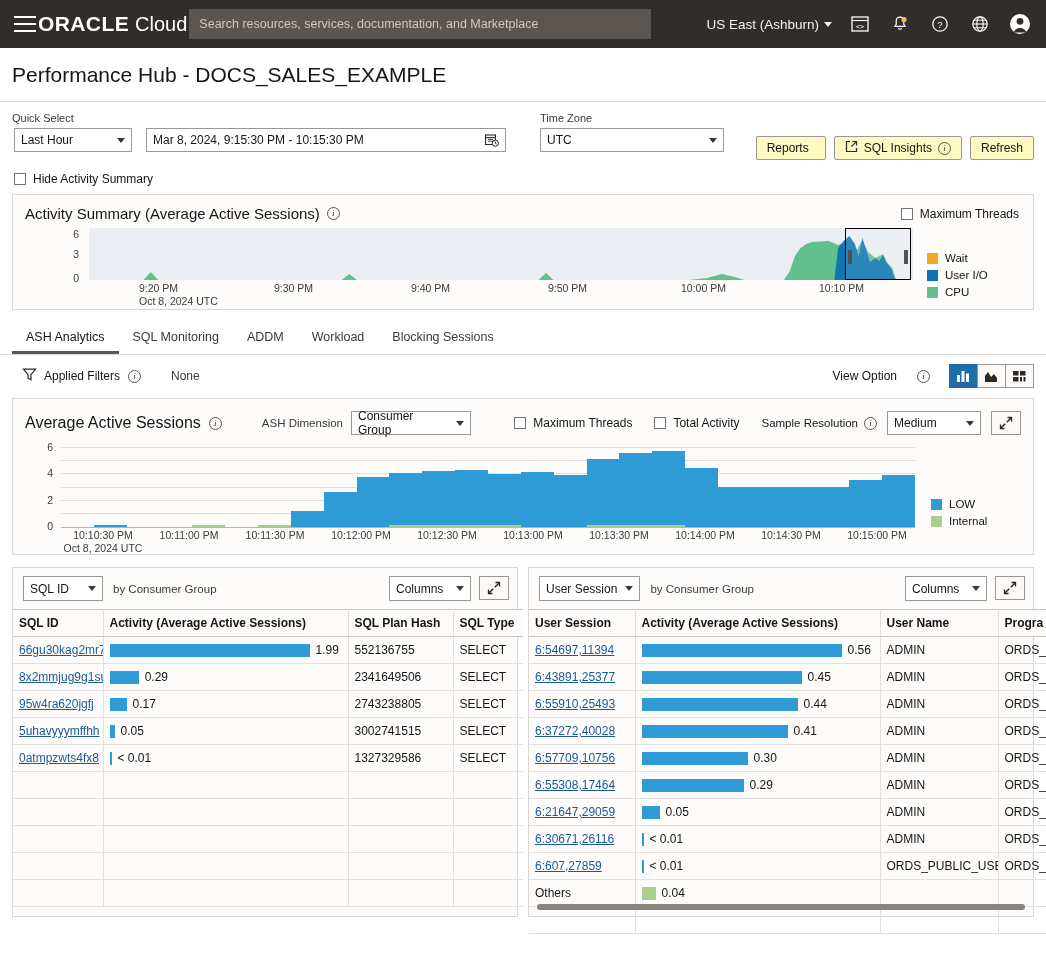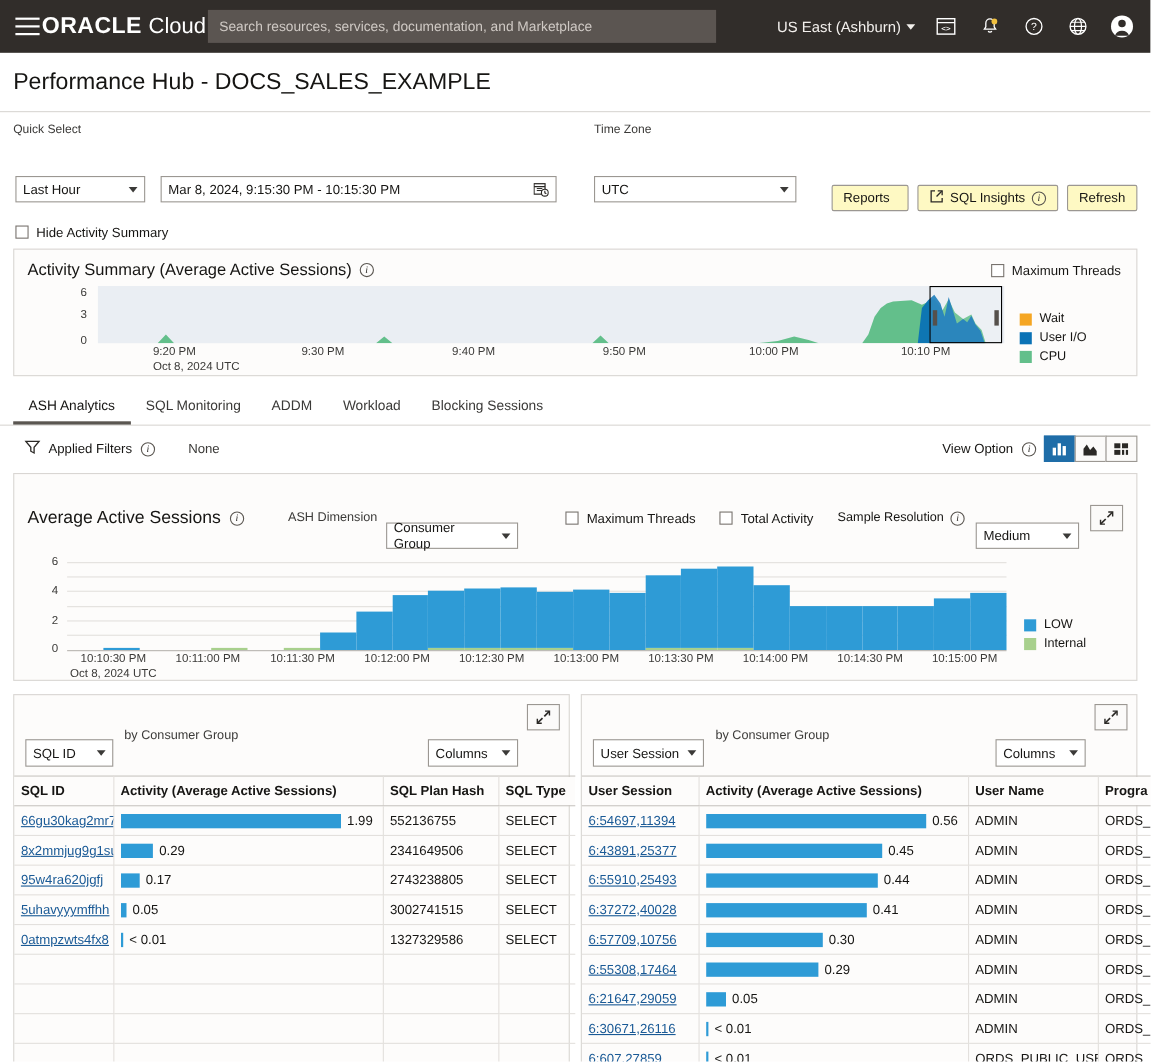--- a/index.html
+++ b/index.html
@@ -44,21 +44,21 @@
     border-bottom:1px solid #d9d6d3; font-weight:400;
   }
 
   
   .controls { padding:10px 12px 0 12px; display:flex; gap:0; align-items:flex-end; }
   .fld { display:flex; flex-direction:column; }
   .fld label { font-size:11px; color:#3b3a38; margin-bottom:4px; }
   .sel {
     height:24px; border:1px solid #9b9792; background:#fff;
     display:flex; align-items:center; padding:0 6px; font-size:12px;
-    justify-content:space-between; cursor:pointer;margin-top:32px;
+    justify-content:space-between; cursor:pointer;
   }
   .sel .cd { width:0;height:0;border-left:4px solid transparent;border-right:4px solid transparent;border-top:5px solid #3b3a38; margin-left:8px; }
   .quick-select { width:118px; margin-left:2px; }
   .time-range { width:360px; margin-left:14px; }
   .time-zone  { width:184px; }
   .tzwrap { margin-left:34px; }
 
   .cal-ico { width:14px; height:14px; position:relative; }
 
   .hide-row { padding:12px 12px 0 14px; display:flex; align-items:center; gap:7px; }
@@ -101,21 +101,21 @@
   .sw { width:11px; height:11px; flex:0 0 auto; }
 
   
   .tabs { display:flex; gap:0; padding:0 12px; border-bottom:1px solid #d9d6d3; margin-top:12px; }
   .tab { padding:8px 14px 7px 14px; font-size:12.5px; color:#3b3a38; cursor:pointer; border-bottom:3px solid transparent; }
   .tab.active { color:#161513; border-bottom-color:#5a5651; }
 
   .filterbar { display:flex; align-items:center; padding:9px 12px 0 22px; }
   .filterbar .lbl { font-size:12px; margin:0 8px 0 7px; }
   .filterbar .none { font-size:12px; margin-left:30px; color:#3b3a38; }
-  .viewopt { margin-left:auto; display:flex; align-items:center; gap:8px; }
+  .viewopt { margin-left:auto; display:flex; align-items:center; gap:20px; }
   .vgroup { display:flex; }
   .vbtn { width:29px;height:24px;border:1px solid #9b9792;background:#fbfaf9;display:flex;align-items:center;justify-content:center;cursor:pointer;margin-left:-1px;}
   .vbtn.on { background:#1f6da8; border-color:#1f6da8; }
 
   
   .aas-head { display:flex; align-items:center; padding:12px 12px 0 12px; }
   .aas-title { font-size:16px; display:flex; align-items:center; gap:8px; }
   .aas-dim-lbl { font-size:11.5px; margin-left:40px; margin-right:8px; color:#3b3a38; }
   .dim-sel { width:120px; }
   .aas-right { margin-left:auto; display:flex; align-items:center; gap:10px; }

